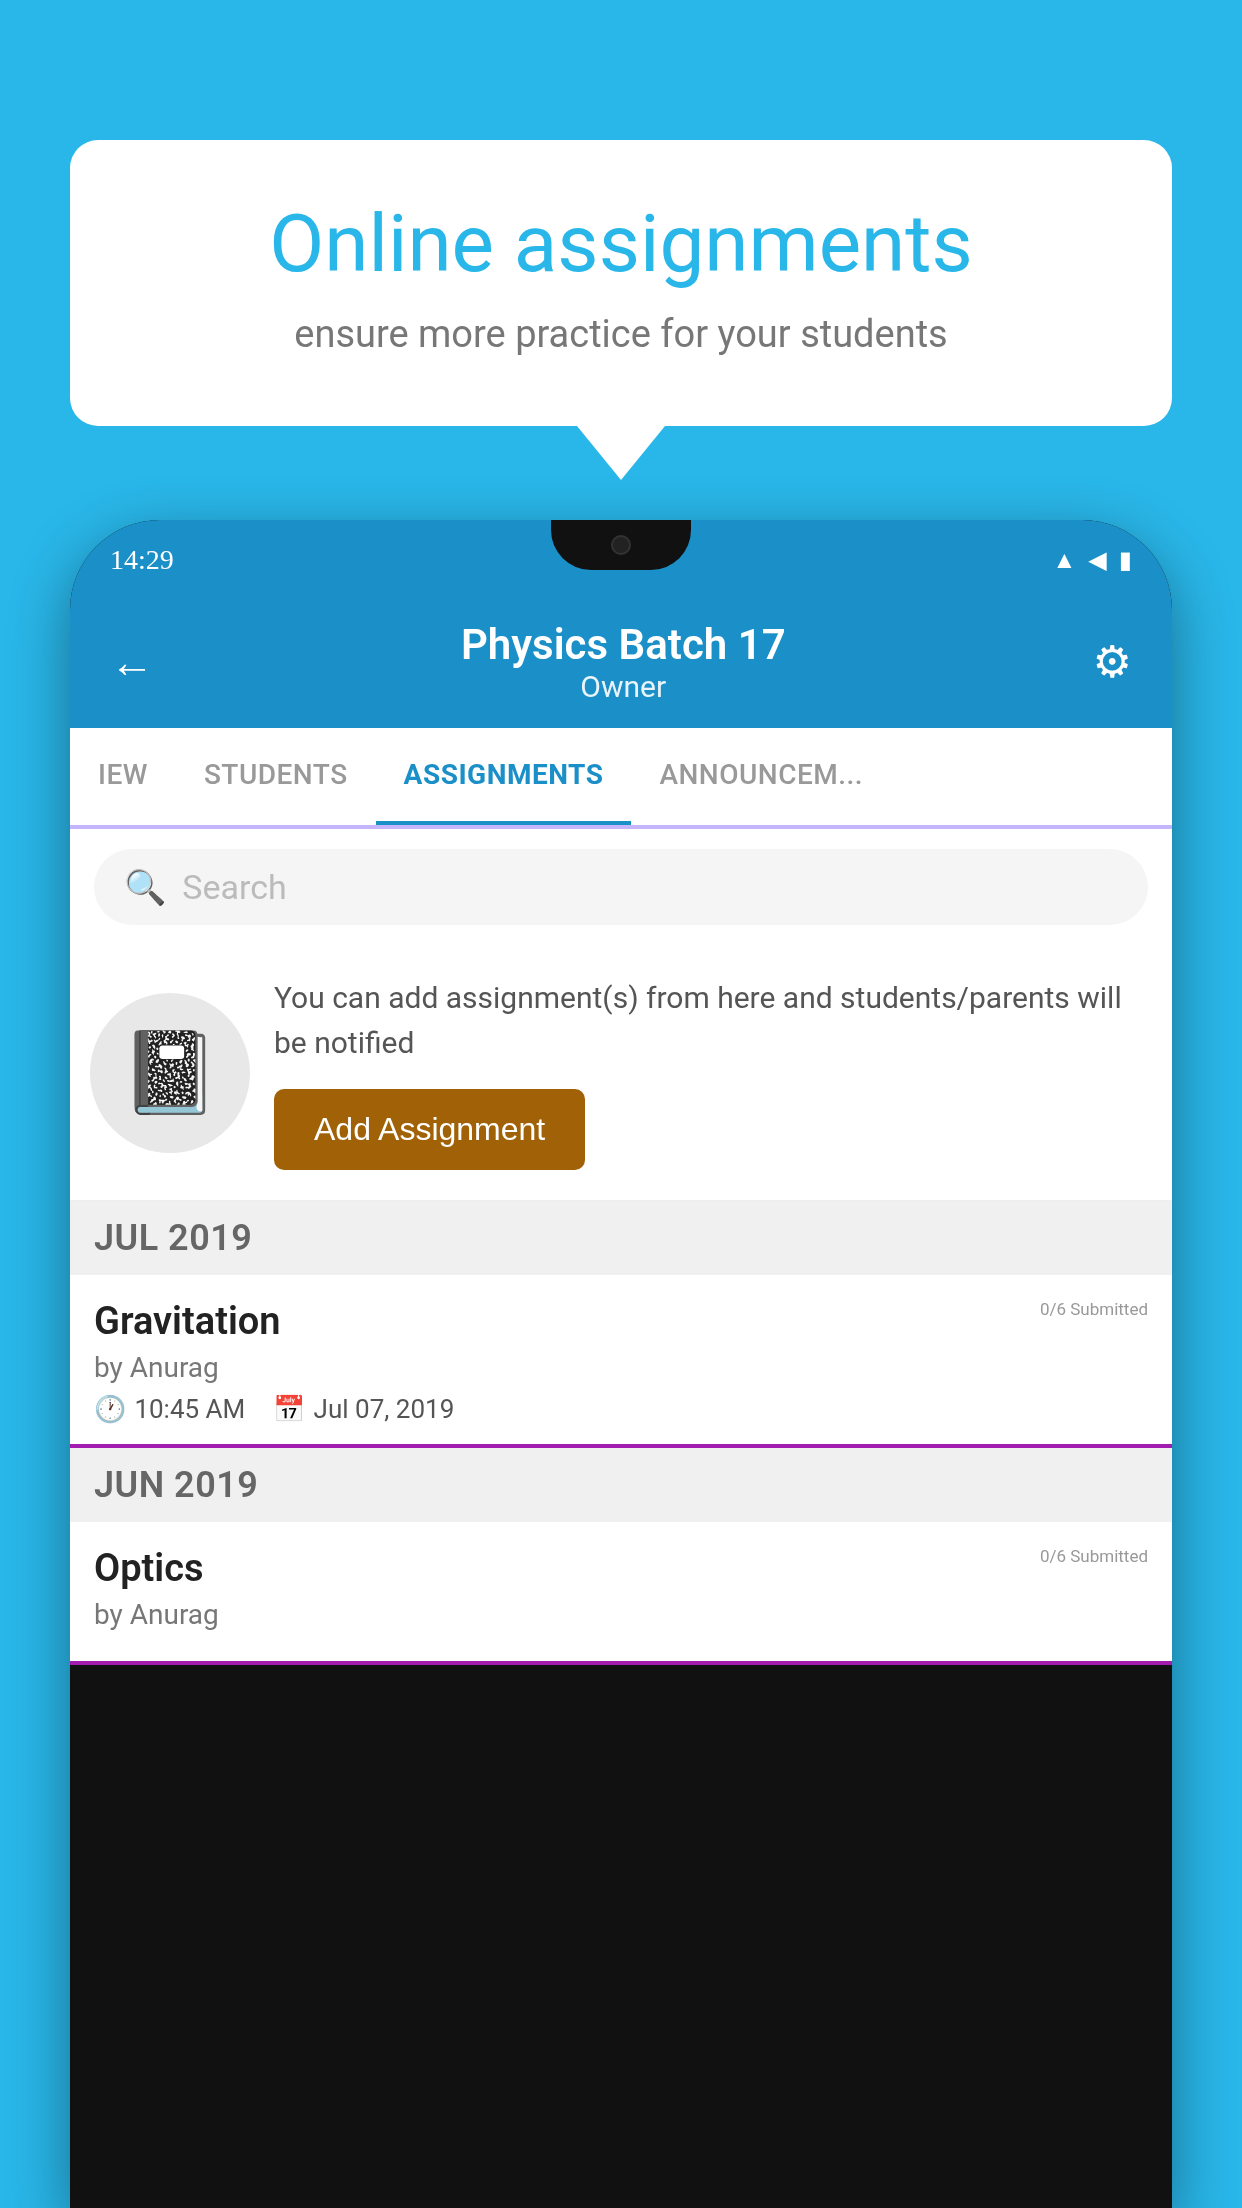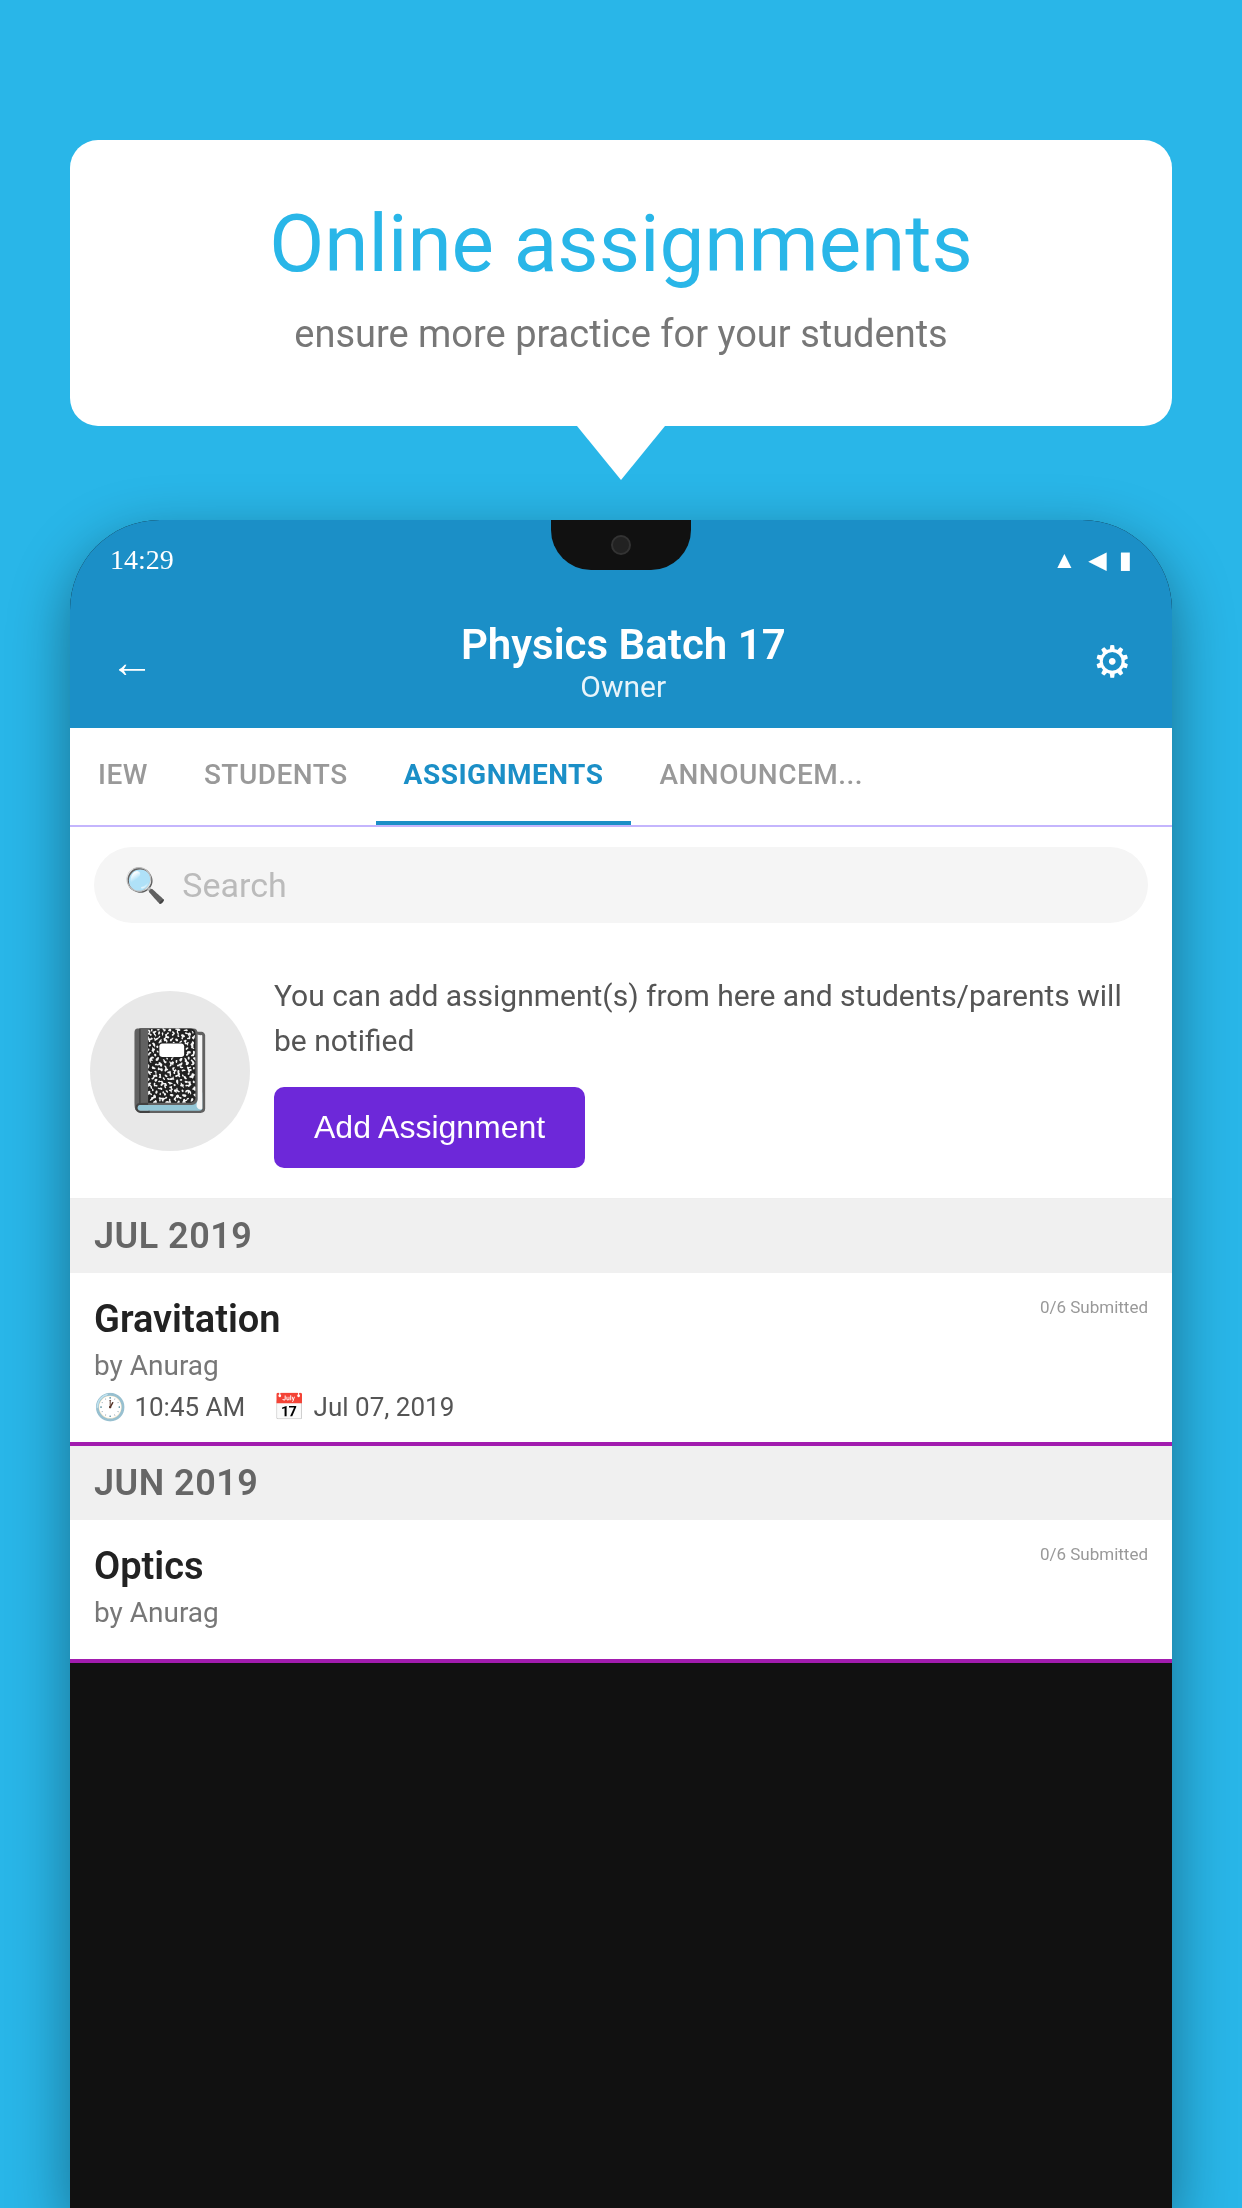--- a/index.html
+++ b/index.html
@@ -153,21 +153,21 @@
 
     .settings-icon {
       color: white;
       font-size: 44px;
     }
 
     
     .tabs-bar {
       background: white;
       display: flex;
-      border-bottom: 2px solid #c4b5fd;
+      border-bottom: 4px solid #c4b5fd;
       overflow: hidden;
       text-align: center;
     }
 
     .tab-item {
       padding: 30px 28px;
       font-size: 28px;
       font-weight: 500;
       color: #999;
       letter-spacing: 0.5px;
@@ -243,21 +243,21 @@
     }
 
     .promo-description {
       color: #555;
       font-size: 30px;
       line-height: 1.5;
       margin-bottom: 24px;
     }
 
     .add-assignment-btn {
-      background: #6d28d9;
+      background: #a16207;
       color: white;
       border: none;
       border-radius: 10px;
       padding: 22px 40px;
       font-size: 32px;
       font-weight: 500;
       cursor: pointer;
     }
 
     

